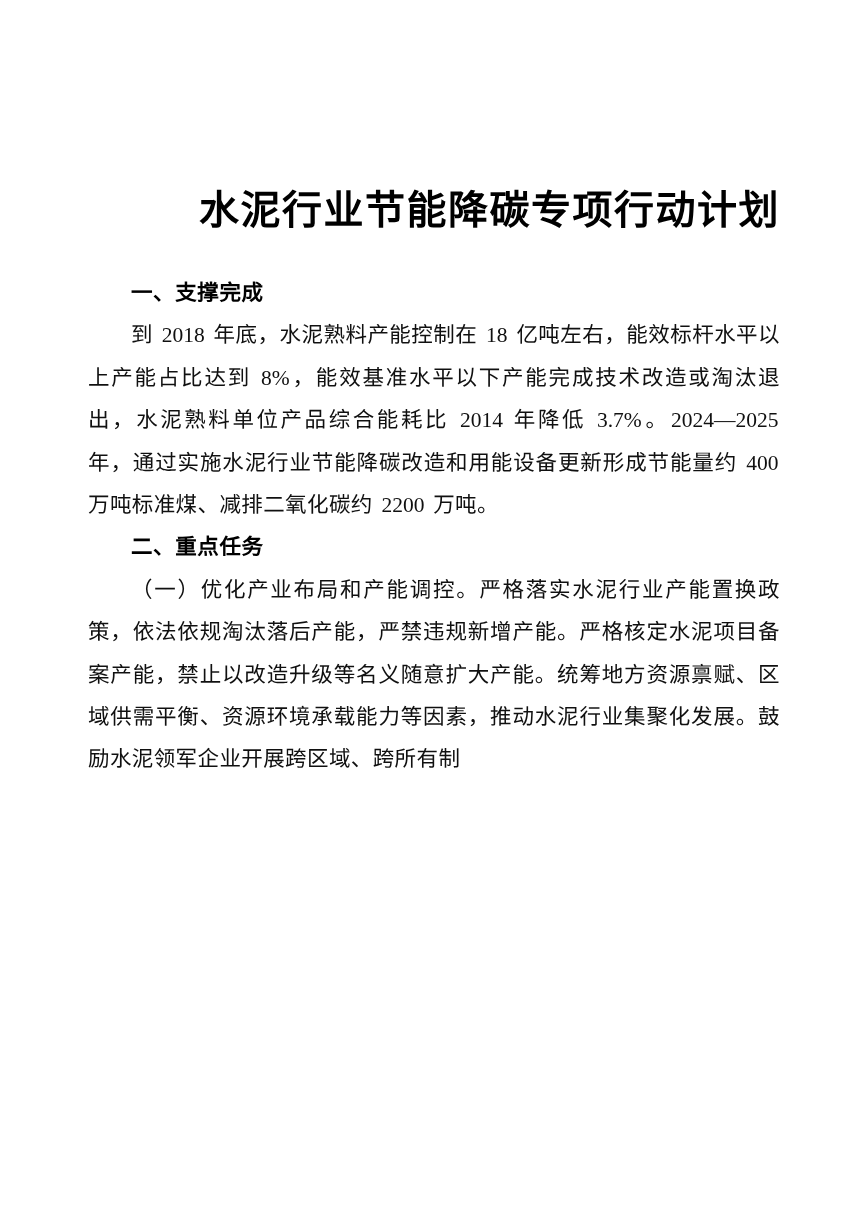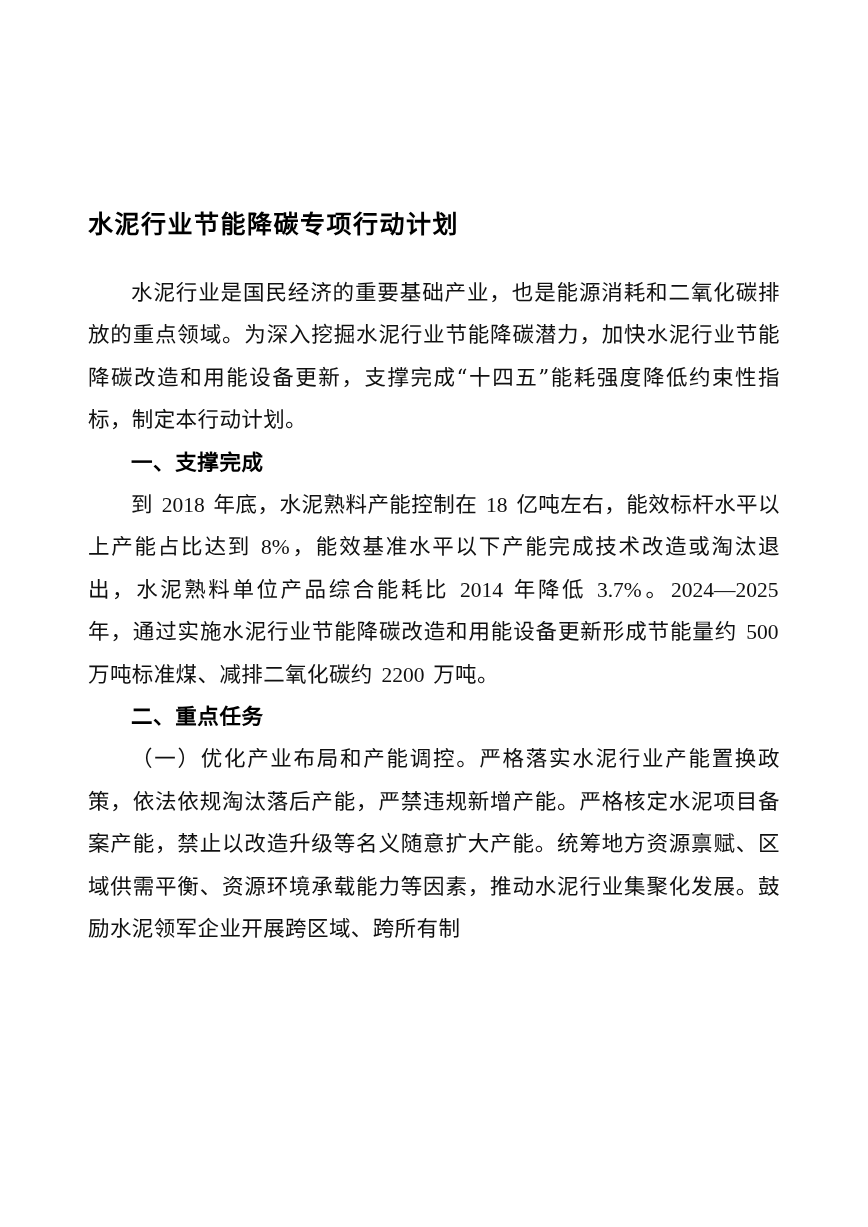--- a/index.html
+++ b/index.html
@@ -24,30 +24,30 @@
     position: absolute;
     left: 88px;
     top: 0;
     width: 692px;
   }
 
   
   .doc-title {
     margin: 0;
     padding: 0;
-    text-align: left;
+    text-align: right;
     font-family: "DejaVu Serif", "Liberation Serif", serif;
     font-weight: 700;
-    font-size: 25px;
+    font-size: 40px;
     line-height: 40px;
     letter-spacing: 1.5px;
     color: #000000;
     position: absolute;
     left: 0;
-    top: 205px;
+    top: 190px;
     width: 692px;
     white-space: nowrap;
   }
 
   
   .body-block {
     position: absolute;
     left: 0;
     top: 272px;
     width: 692px;
@@ -98,25 +98,24 @@
 </head>
 <body>
 
 <div class="page">
   <div class="content">
 
     <h1 class="doc-title">水泥行业节能降碳专项行动计划</h1>
 
     <div class="body-block">
 
-      <p class="para">水泥行业是国民经济的重要基础产业，也是能源消耗和二氧化碳排放的重点领域。为深入挖掘水泥行业节能降碳潜力，加快水泥行业节能降碳改造和用能设备更新，支撑完成“十四五”能耗强度降低约束性指标，制定本行动计划。</p>
 
       <h2 class="section-heading">一、支撑完成</h2>
 
-      <p class="para">到 <span class="num">2018</span> 年底，水泥熟料产能控制在 <span class="num">18</span> 亿吨左右，能效标杆水平以上产能占比达到 <span class="num">8%</span>，能效基准水平以下产能完成技术改造或淘汰退出，水泥熟料单位产品综合能耗比 <span class="num">2014</span> 年降低 <span class="num">3.7%</span>。<span class="num">2024—2025</span> 年，通过实施水泥行业节能降碳改造和用能设备更新形成节能量约 <span class="num">500</span> 万吨标准煤、减排二氧化碳约 <span class="num">2200</span> 万吨。</p>
+      <p class="para">到 <span class="num">2018</span> 年底，水泥熟料产能控制在 <span class="num">18</span> 亿吨左右，能效标杆水平以上产能占比达到 <span class="num">8%</span>，能效基准水平以下产能完成技术改造或淘汰退出，水泥熟料单位产品综合能耗比 <span class="num">2014</span> 年降低 <span class="num">3.7%</span>。<span class="num">2024—2025</span> 年，通过实施水泥行业节能降碳改造和用能设备更新形成节能量约 <span class="num">400</span> 万吨标准煤、减排二氧化碳约 <span class="num">2200</span> 万吨。</p>
 
 
       <h2 class="section-heading">二、重点任务</h2>
 
       <p class="para">（一）优化产业布局和产能调控。严格落实水泥行业产能置换政策，依法依规淘汰落后产能，严禁违规新增产能。严格核定水泥项目备案产能，禁止以改造升级等名义随意扩大产能。统筹地方资源禀赋、区域供需平衡、资源环境承载能力等因素，推动水泥行业集聚化发展。鼓励水泥领军企业开展跨区域、跨所有制</p>
 
     </div>
   </div>
 </div>
 

